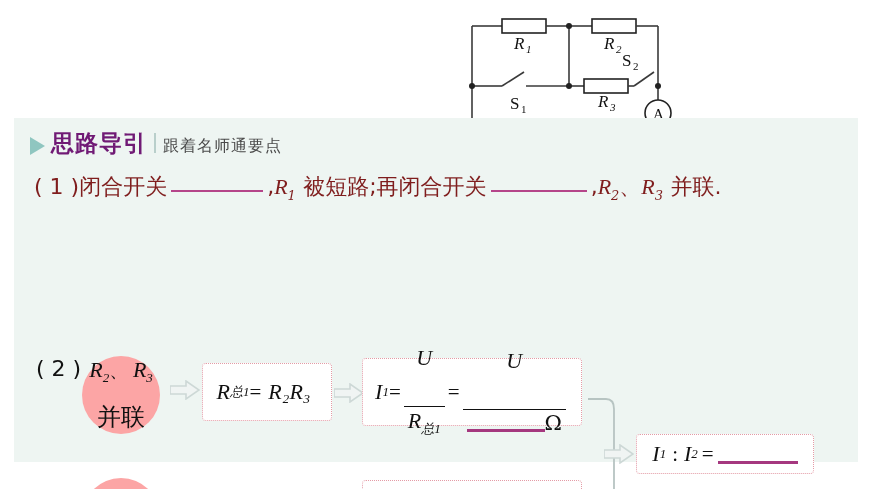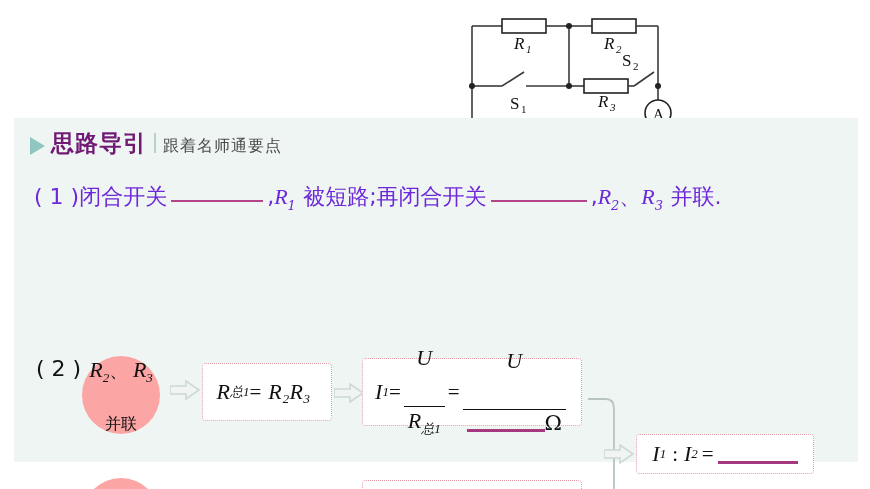--- a/index.html
+++ b/index.html
@@ -60,23 +60,23 @@
   #guide-subtitle {
     font-family: Liberation Sans, sans-serif;
     font-size: 16px;
     color: #4a4a4a;
     letter-spacing: 1px;
   }
 
   
   #line1 {
     position: absolute;
-    left: 20px; top: 64px;
+    left: 20px; top: 54px;
     font-size: 23px;
-    color: #6d28d9;
+    color: #7f1d1d;
     white-space: nowrap;
     font-family: "DejaVu Serif", serif;
   }
   #line1 .txt { font-family: "DejaVu Sans", sans-serif; font-size: 22px; }
   .ital { font-family: "Liberation Serif", serif; font-style: italic; font-size: 22px; }
   .sub  { font-size: 13px; vertical-align: sub; font-style: italic; }
   .blank-inline {
     display: inline-block;
     width: 92px;
     border-bottom: 2px solid #b5458a;
@@ -98,21 +98,21 @@
     position: absolute;
     width: 78px; height: 78px;
     border-radius: 50%;
     background: #fca5a5;
     display: flex; flex-direction: column;
     align-items: center; justify-content: space-between;
     line-height: 1.25;
     color: #111;
   }
   .bubble .r1 { font-size: 19px; white-space: nowrap; }
-  .bubble .r2 { font-size: 16px; font-family: Liberation Sans, sans-serif; }
+  .bubble .r2 { font-size: 24px; font-family: Liberation Mono, monospace; }
 
   .fbox {
     position: absolute;
     border: 1.6px dotted #e49ba6;
     border-radius: 4px;
     background: #ffffff;
     display: flex; align-items: center; justify-content: center;
     color: #111;
   }
 

